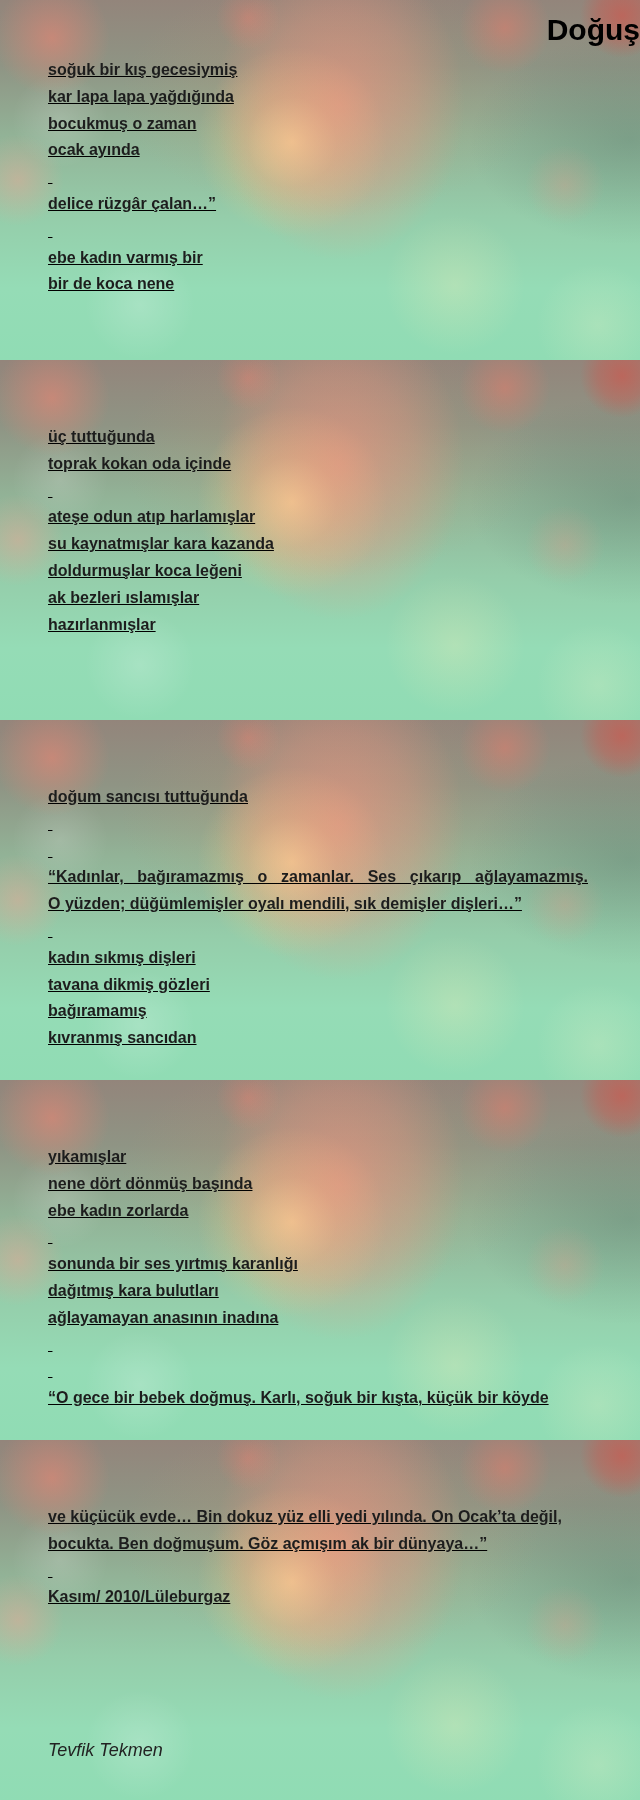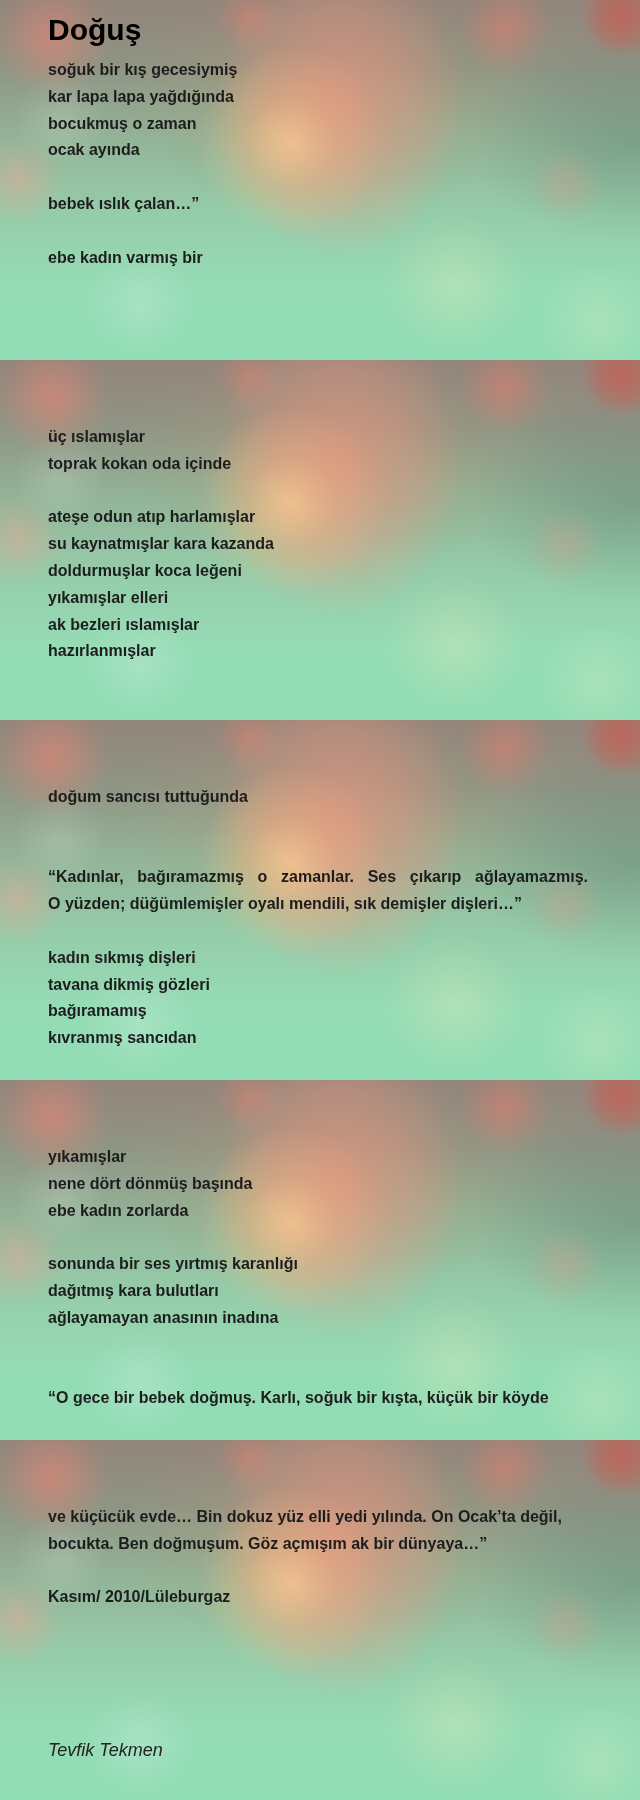--- a/index.html
+++ b/index.html
@@ -48,24 +48,25 @@
       
       linear-gradient(180deg, #93857b 0%, #8f9484 18%, #92b397 38%, #95cdaa 60%, #95dcb6 80%, #90dcb4 100%);
   }
 
   .poem-title {
     font-size: 30px;
     line-height: 34px;
     font-weight: bold;
     color: #000;
     padding: 13px 0 0 48px;
+    text-align: right;
   }
 
   .lines { padding-left: 48px; }
-  .block .lines { padding-top: 64px; }
+  .block .lines { padding-top: 64px; text-decoration: underline; }
   .block.first .lines { padding-top: 0; margin-top: 10px; }
 
   .line {
     font-size: 16px;
     line-height: 26.8px;
     font-weight: bold;
     color: #1d1d1d;
     white-space: nowrap;
   }
   .line.justify {
@@ -90,35 +91,35 @@
 <div class="page">
 
   <section class="block first">
     <h1 class="poem-title">Doğuş</h1>
     <div class="lines">
         <div class="line">soğuk bir kış gecesiymiş</div>
         <div class="line">kar lapa lapa yağdığında</div>
         <div class="line">bocukmuş o zaman</div>
         <div class="line">ocak ayında</div>
         <div class="line">&nbsp;</div>
-        <div class="line">bebek ıslık çalan…”</div>
+        <div class="line">delice rüzgâr çalan…”</div>
         <div class="line">&nbsp;</div>
         <div class="line">ebe kadın varmış bir</div>
+        <div class="line">bir de koca nene</div>
       </div>
   </section>
 
   <section class="block">
     <div class="lines">
-        <div class="line">üç ıslamışlar</div>
+        <div class="line">üç tuttuğunda</div>
         <div class="line">toprak kokan oda içinde</div>
         <div class="line">&nbsp;</div>
         <div class="line">ateşe odun atıp harlamışlar</div>
         <div class="line">su kaynatmışlar kara kazanda</div>
         <div class="line">doldurmuşlar koca leğeni</div>
-        <div class="line">yıkamışlar elleri</div>
         <div class="line">ak bezleri ıslamışlar</div>
         <div class="line">hazırlanmışlar</div>
       </div>
   </section>
 
   <section class="block">
     <div class="lines">
         <div class="line">doğum sancısı tuttuğunda</div>
         <div class="line">&nbsp;</div>
         <div class="line">&nbsp;</div>

